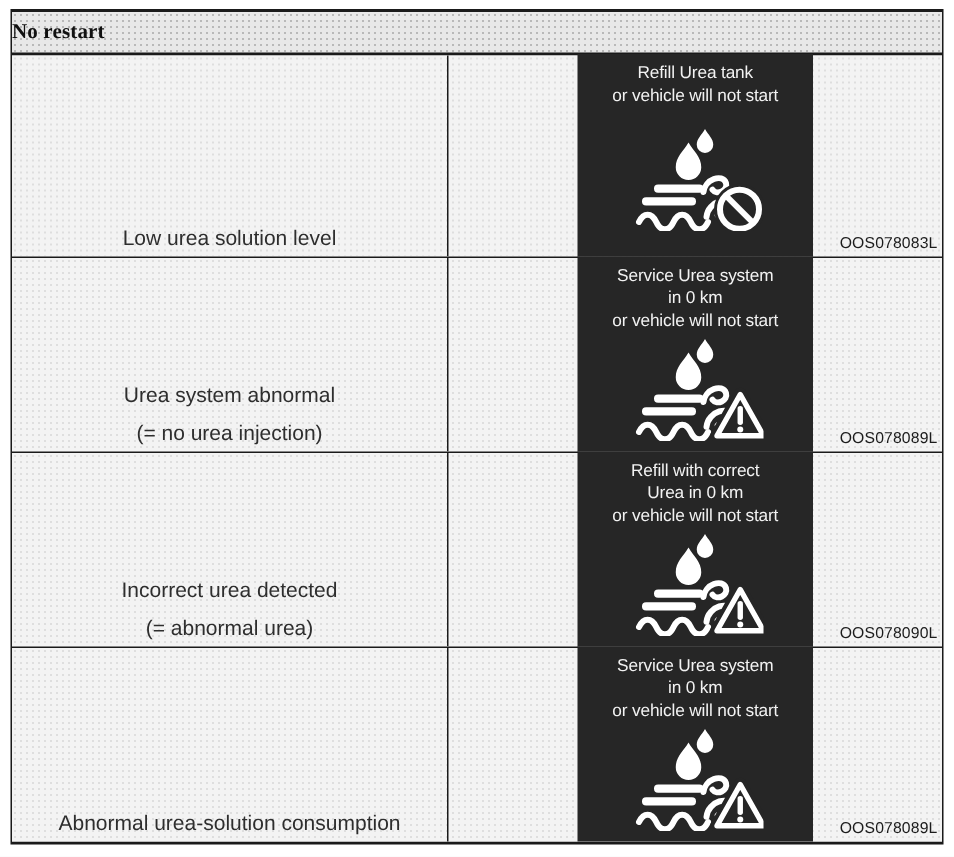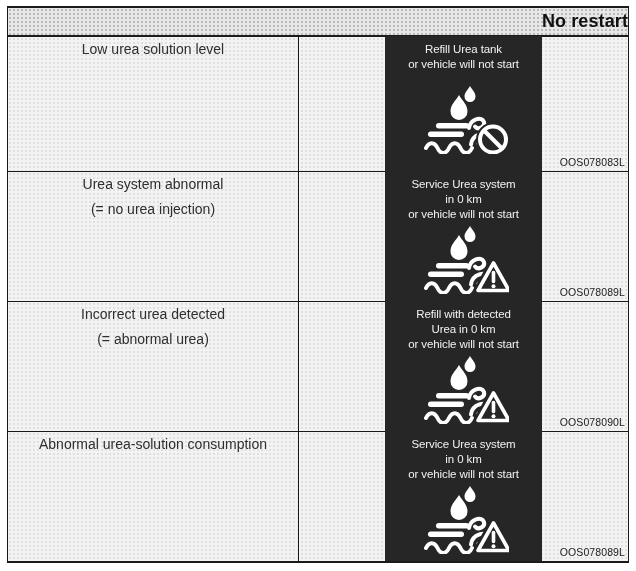--- a/index.html
+++ b/index.html
@@ -11,40 +11,41 @@
     border:1px solid #1a1a1a;border-top-width:2px;border-bottom-width:2px;
     background:#f3f3f3;
   }
   .hdr{
     height:27px;
     box-sizing:content-box;
     border-bottom:2px solid #1a1a1a;
     background-color:#e8e8e8;
     background-image:radial-gradient(circle,#b9b9b9 0.8px,rgba(0,0,0,0) 0.9px);
     background-size:4px 4px;
-    display:flex;align-items:center;justify-content:flex-end;
-    font-size:18px;font-weight:bold;color:#111111;
+    display:flex;align-items:center;justify-content:flex-start;
+    font-size:14px;font-weight:bold;color:#111111;
     letter-spacing:0.1px;
+    font-family:Liberation Serif, serif;
   }
   .row{
     position:relative;
     display:flex;
     background-color:#f3f3f3;
     background-image:radial-gradient(circle,#dedede 0.7px,rgba(0,0,0,0) 0.8px);
     background-size:4px 4px;
   }
   .row.h1{height:134px;}
   .row.h2{height:129px;}
   .row + .row{border-top:1px solid #1a1a1a;}
 
   .cond{
     width:290px;
     box-sizing:content-box;
     border-right:1px solid #1a1a1a;
-    display:flex;align-items:flex-start;justify-content:center;
+    display:flex;align-items:flex-end;justify-content:center;
     text-align:center;
     font-size:14px;line-height:25px;color:#2e2e2e;
   }
   .gap-cell{flex:1;}
 
   .panel{
     position:absolute;
     left:377px;top:-1px;bottom:0;width:157px;
     background:#262626;
     color:#f2f2f2;
@@ -160,21 +161,21 @@
   <div class="row h2">
     <div class="cond">
       <div>
         <div>Incorrect urea detected</div>
         <div>(= abnormal urea)</div>
       </div>
     </div>
     <div class="gap-cell"></div>
     <div class="panel">
       <div class="msg">
-        <div>Refill with detected</div>
+        <div>Refill with correct</div>
         <div>Urea in 0 km</div>
         <div>or vehicle will not start</div>
       </div>
       <div class="icon-wrap">
         <svg viewBox="0 0 90 70" width="90" height="70">
           <g>
             <path fill="#ffffff" d="M40 11 C43.5 17,48.5 20.5,48.5 27.5 A8.5 8.5 0 1 1 31.5 27.5 C31.5 20.5,36.5 17,40 11 Z"></path>
             <path fill="#ffffff" d="M51 2 C53.3 6,56.5 8.5,56.5 12.5 A5.5 5.5 0 1 1 45.5 12.5 C45.5 8.5,48.7 6,51 2 Z"></path>
           </g>
           <g>

